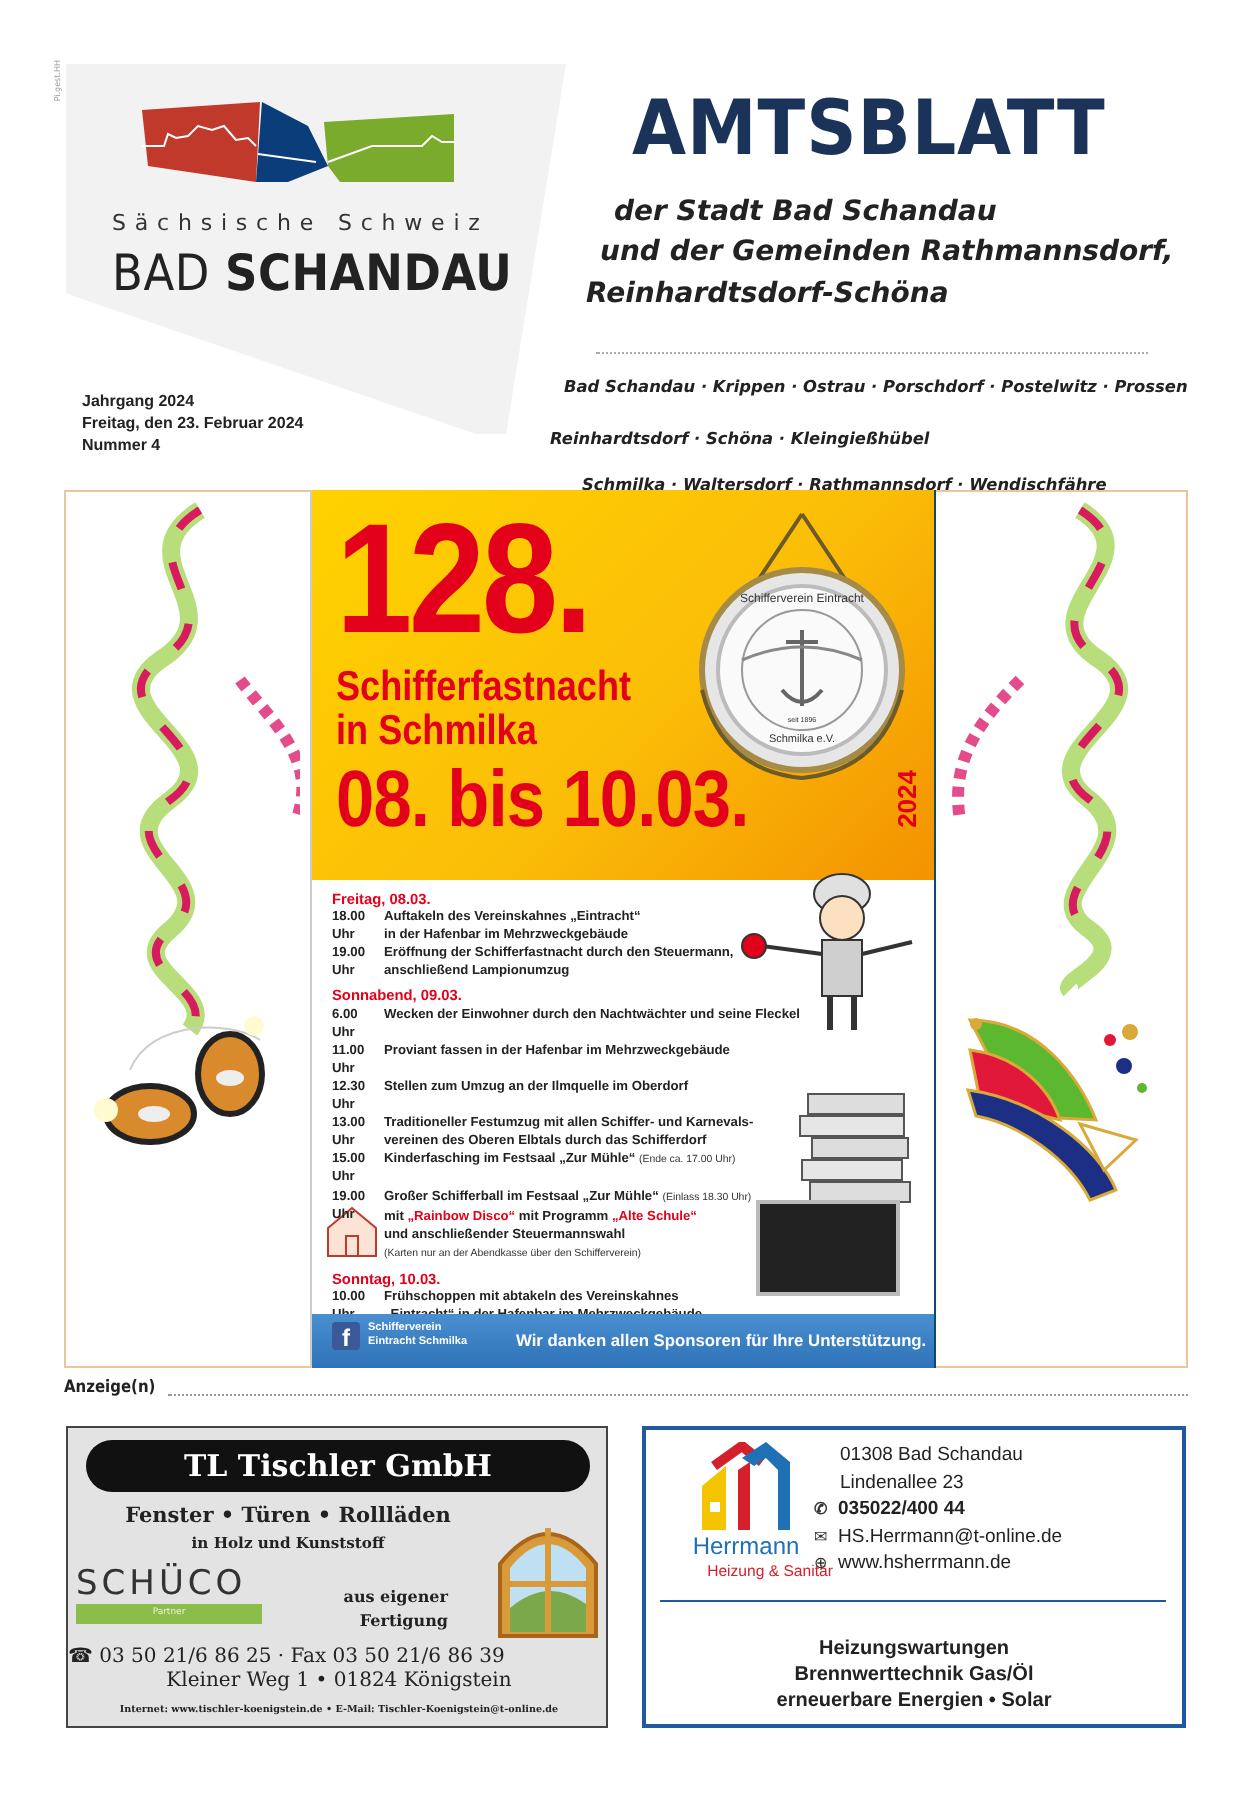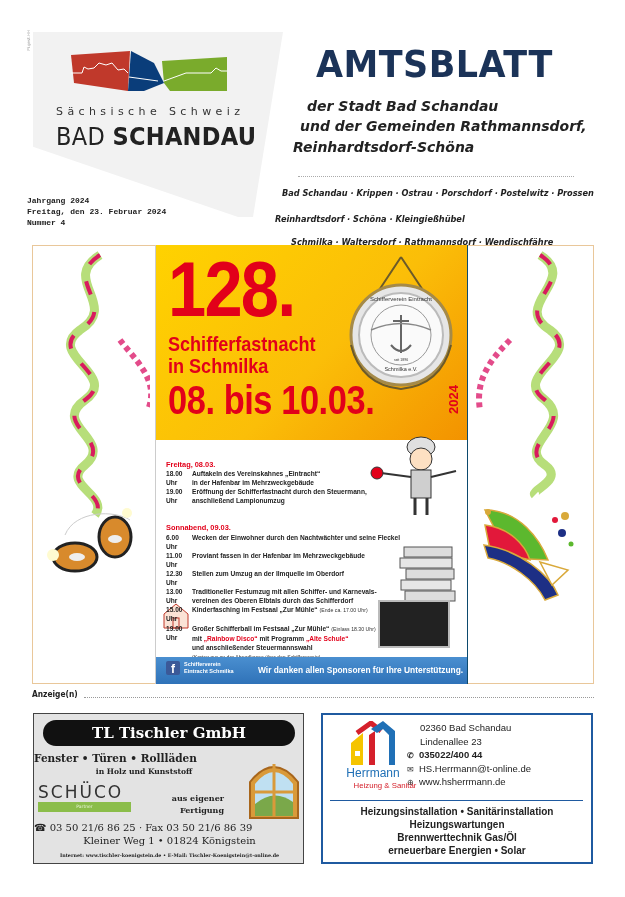--- a/index.html
+++ b/index.html
@@ -5,21 +5,21 @@
   * { box-sizing: border-box; margin: 0; padding: 0; }
   body { width: 625px; height: 897px; background: #fff; position: relative; overflow: hidden; font-family: "DejaVu Sans", sans-serif; color: #1a1a1a; }
   .abs { position: absolute; }
   .vert-note { left: 26px; top: 30px; font-size: 4px; color: #999; writing-mode: vertical-rl; transform: rotate(180deg); }
   
   .head-panel { left: 33px; top: 32px; width: 250px; height: 185px; background: #f2f2f2; clip-path: polygon(0 0, 100% 0, 88% 100%, 82% 100%, 0 62%); }
   .logo-svg { left: 66px; top: 43px; }
   .logo-sub { left: 56px; top: 105px; font-family: "DejaVu Sans", sans-serif; font-size: 11px; letter-spacing: 4.4px; color: #333; }
   .logo-main { left: 56px; top: 122px; font-family: "DejaVu Sans Condensed","DejaVu Sans", sans-serif; font-size: 25px; color: #222; letter-spacing: 0.3px; }
   .logo-main b { font-weight: bold; }
-  .meta { left: 27px; top: 195px; font-family: Liberation Mono, monospace; font-size: 8px; font-weight: bold; line-height: 11px; color: #222; }
+  .meta { left: 41px; top: 195px; font-family: Liberation Sans, sans-serif; font-size: 8px; font-weight: bold; line-height: 11px; color: #222; }
   .title { left: 316px; top: 42px; font-family: "DejaVu Sans", sans-serif; font-weight: bold; font-size: 38px; color: #1b3358; letter-spacing: 0.5px; transform: scaleX(0.92); transform-origin: left; }
   .subtitle { font-family: "DejaVu Sans", sans-serif; font-style: italic; font-weight: bold; font-size: 14px; color: #222; }
   .st1 { left: 307px; top: 98px; }
   .st2 { left: 300px; top: 118px; }
   .st3 { left: 293px; top: 139px; }
   .hdots { left: 298px; top: 176px; width: 276px; border-top: 1px dotted #aaa; }
   .places { font-style: italic; font-weight: bold; font-size: 8.2px; color: #222; }
   .pl1 { left: 282px; top: 188px; }
   .pl2 { left: 291px; top: 201px; margin-top: 36px; }
   .pl3 { left: 275px; top: 214px; }
@@ -28,39 +28,39 @@
   .flyer-frame { left: 32px; top: 245px; width: 562px; height: 439px; border: 1px solid #e9c79a; background: #fff; }
   .poster { left: 155px; top: 245px; width: 313px; height: 439px; border-left: 1px solid #ccc; border-right: 1px solid #0c4a6e; background: #fff; overflow: hidden; }
   .poster-top { left: 0; top: 0; width: 313px; height: 195px; background: linear-gradient(135deg, #ffd200 0%, #fbbe08 55%, #f39200 100%); }
   .big128 { left: 12px; top: 4px; font-family: "Liberation Sans", sans-serif; font-weight: bold; font-size: 78px; color: #e2001a; letter-spacing: -2px; transform: scaleX(0.88); transform-origin: left; line-height: 80px; }
   .fest1 { left: 12px; top: 88px; font-family: "Liberation Sans", sans-serif; font-weight: bold; font-size: 21px; color: #e2001a; transform: scaleX(0.86); transform-origin: left; line-height: 22px; }
   .fest2 { left: 12px; top: 110px; font-family: "Liberation Sans", sans-serif; font-weight: bold; font-size: 21px; color: #e2001a; transform: scaleX(0.86); transform-origin: left; line-height: 22px; }
   .dates { left: 12px; top: 133px; font-family: "Liberation Sans", sans-serif; font-weight: bold; font-size: 40px; color: #e2001a; transform: scaleX(0.86); transform-origin: left; line-height: 44px; letter-spacing: -0.5px; }
   .year-vert { left: 290px; top: 140px; font-family: "Liberation Sans", sans-serif; font-weight: bold; font-size: 13px; color: #e2001a; writing-mode: vertical-rl; transform: rotate(180deg); }
   .emblem { left: 190px; top: 10px; }
   .schedule { left: 10px; top: 197px; width: 300px; font-family: "Liberation Sans", sans-serif; font-size: 6.6px; font-weight: bold; color: #222; line-height: 9.1px; }
-  .day { color: #e2001a; font-size: 7.4px; margin-top: 18px; }
+  .day { color: #e2001a; font-size: 7.4px; margin-top: 3px; }
   .ev { display: flex; }
   .ev .t { width: 26px; flex: none; }
   .ev .d { flex: 1; }
   .red { color: #e2001a; }
   .small { font-weight: normal; font-size: 5.2px; color: #333; }
   .poster-foot { left: 0; top: 412px; width: 313px; height: 27px; background: linear-gradient(180deg, #4a8fd0, #2f72b8); }
   .fb-icon { left: 10px; top: 416px; width: 14px; height: 14px; background: #3b5998; color: #fff; font-family: "Liberation Sans", sans-serif; font-weight: bold; font-size: 12px; text-align: center; line-height: 16px; border-radius: 2px; }
   .fb-text { left: 28px; top: 416px; color: #fff; font-family: "Liberation Sans", sans-serif; font-size: 5.5px; font-weight: bold; line-height: 7px; }
   .thanks { left: 102px; top: 420px; color: #fff; font-family: "Liberation Sans", sans-serif; font-size: 8.4px; font-weight: bold; }
 
   .anzeige { left: 32px; top: 689px; font-family: "DejaVu Sans", sans-serif; font-weight: bold; font-size: 8.5px; color: #222; transform: scaleX(0.88); transform-origin: left; }
   .anzeige-dots { left: 84px; top: 697px; width: 510px; border-top: 1px dotted #999; }
 
   
   .ad1 { left: 33px; top: 713px; width: 271px; height: 151px; background: #e3e3e3; border: 1px solid #444; }
   .ad1 .pill { left: 9px; top: 6px; width: 252px; height: 26px; border-radius: 13px; background: #111; color: #fff; font-family: "DejaVu Serif", serif; font-weight: bold; font-size: 15px; text-align: center; line-height: 26px; }
   .serif { font-family: "DejaVu Serif", serif; font-weight: bold; color: #222; }
-  .ad1-l1 { left: 0; width: 220px; top: 38px; text-align: left; font-size: 10.5px; }
+  .ad1-l1 { left: 0; width: 220px; top: 38px; text-align: center; font-size: 10.5px; }
   .ad1-l2 { left: 0; width: 220px; top: 53px; text-align: center; font-size: 7.6px; }
   .schuco { left: 4px; top: 68px; font-family: "DejaVu Sans", sans-serif; font-size: 17px; letter-spacing: 2px; color: #333; }
   .schuco-bar { left: 4px; top: 88px; width: 93px; height: 10px; background: #8bbd4a; color: #e8f3d8; font-size: 4.5px; text-align: center; line-height: 10px; font-family: "DejaVu Sans", sans-serif; }
   .ad1-own { left: 110px; top: 78px; width: 80px; text-align: right; font-size: 8px; line-height: 12px; }
   .window-ico { left: 212px; top: 44px; width: 56px; height: 62px; }
   .ad1-phone { left: 0; width: 271px; top: 108px; text-align: left; font-size: 10px; font-weight: normal; }
   .ad1-addr { left: 0; width: 271px; top: 121px; text-align: center; font-size: 10px; font-weight: normal; }
   .ad1-web { left: 0; width: 271px; top: 138px; text-align: center; font-size: 4.8px; }
 
   
@@ -250,23 +250,22 @@
 <div class="abs ad2">
   <svg class="abs ad2-logo" width="48" height="46" viewBox="0 0 48 46">
     <path d="M2,22 L14,12 L14,44 L2,44 Z" fill="#f5c400"></path>
     <rect x="6" y="30" width="5" height="5" fill="#fff"></rect>
     <path d="M8,12 L22,2 L32,10" fill="none" stroke="#d5202b" stroke-width="5"></path>
     <path d="M20,14 L26,10 L26,44 L20,44 Z" fill="#d5202b"></path>
     <path d="M22,8 L34,0 L46,10 L46,44 L40,44 L40,14 L34,8 L28,12" fill="#2070b6"></path>
   </svg>
   <div class="abs herrmann">Herrmann</div>
   <div class="abs heizsan">Heizung &amp; Sanitär</div>
-  <div class="abs ad2-text contact" style="top:7px">02360 Bad Schandau</div>
+  <div class="abs ad2-text contact" style="top:7px">01308 Bad Schandau</div>
   <div class="abs ad2-text contact" style="top:21px">Lindenallee 23</div>
   <div class="abs ad2-text contact" style="top:34px;left:84px;font-weight:bold"><span class="ic">✆</span><span>035022/400 44</span></div>
   <div class="abs ad2-text contact" style="top:48px;left:84px"><span class="ic">✉</span><span>HS.Herrmann@t-online.de</span></div>
   <div class="abs ad2-text contact" style="top:61px;left:84px"><span class="ic">⊕</span><span>www.hsherrmann.de</span></div>
   <div class="abs ad2-rule"></div>
-  <div class="abs svc" style="top:91px">Heizungsinstallation • Sanitärinstallation</div>
   <div class="abs svc" style="top:104px">Heizungswartungen</div>
   <div class="abs svc" style="top:117px">Brennwerttechnik Gas/Öl</div>
   <div class="abs svc" style="top:130px">erneuerbare Energien • Solar</div>
 </div>
 
 </body></html>

